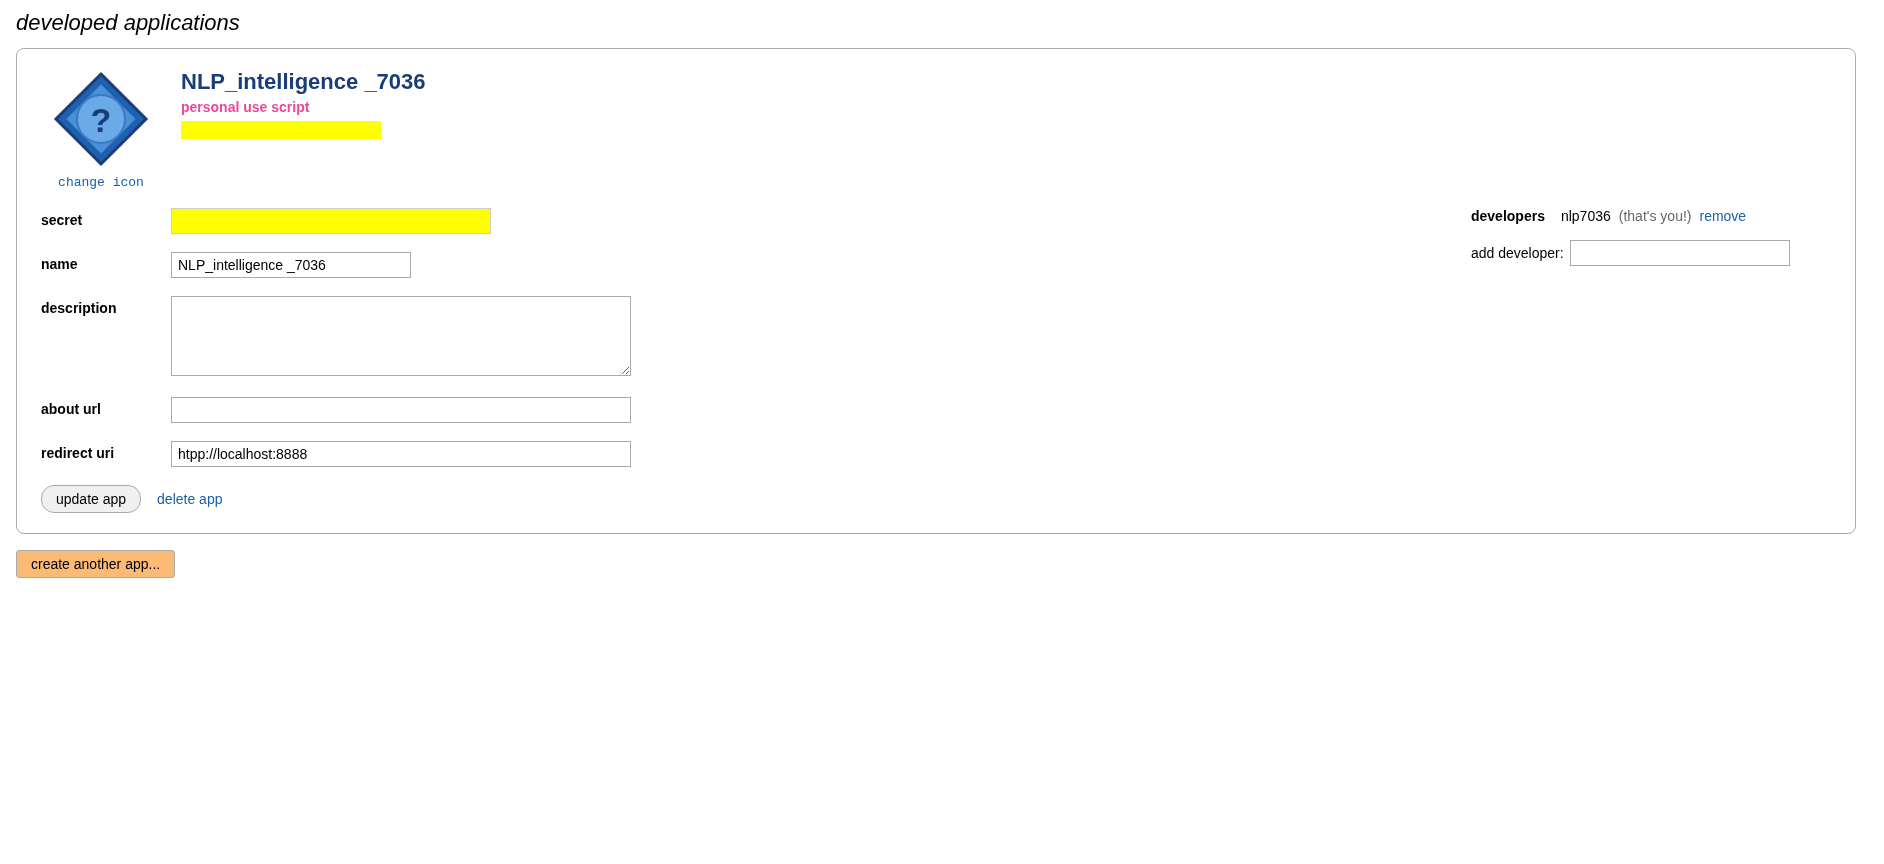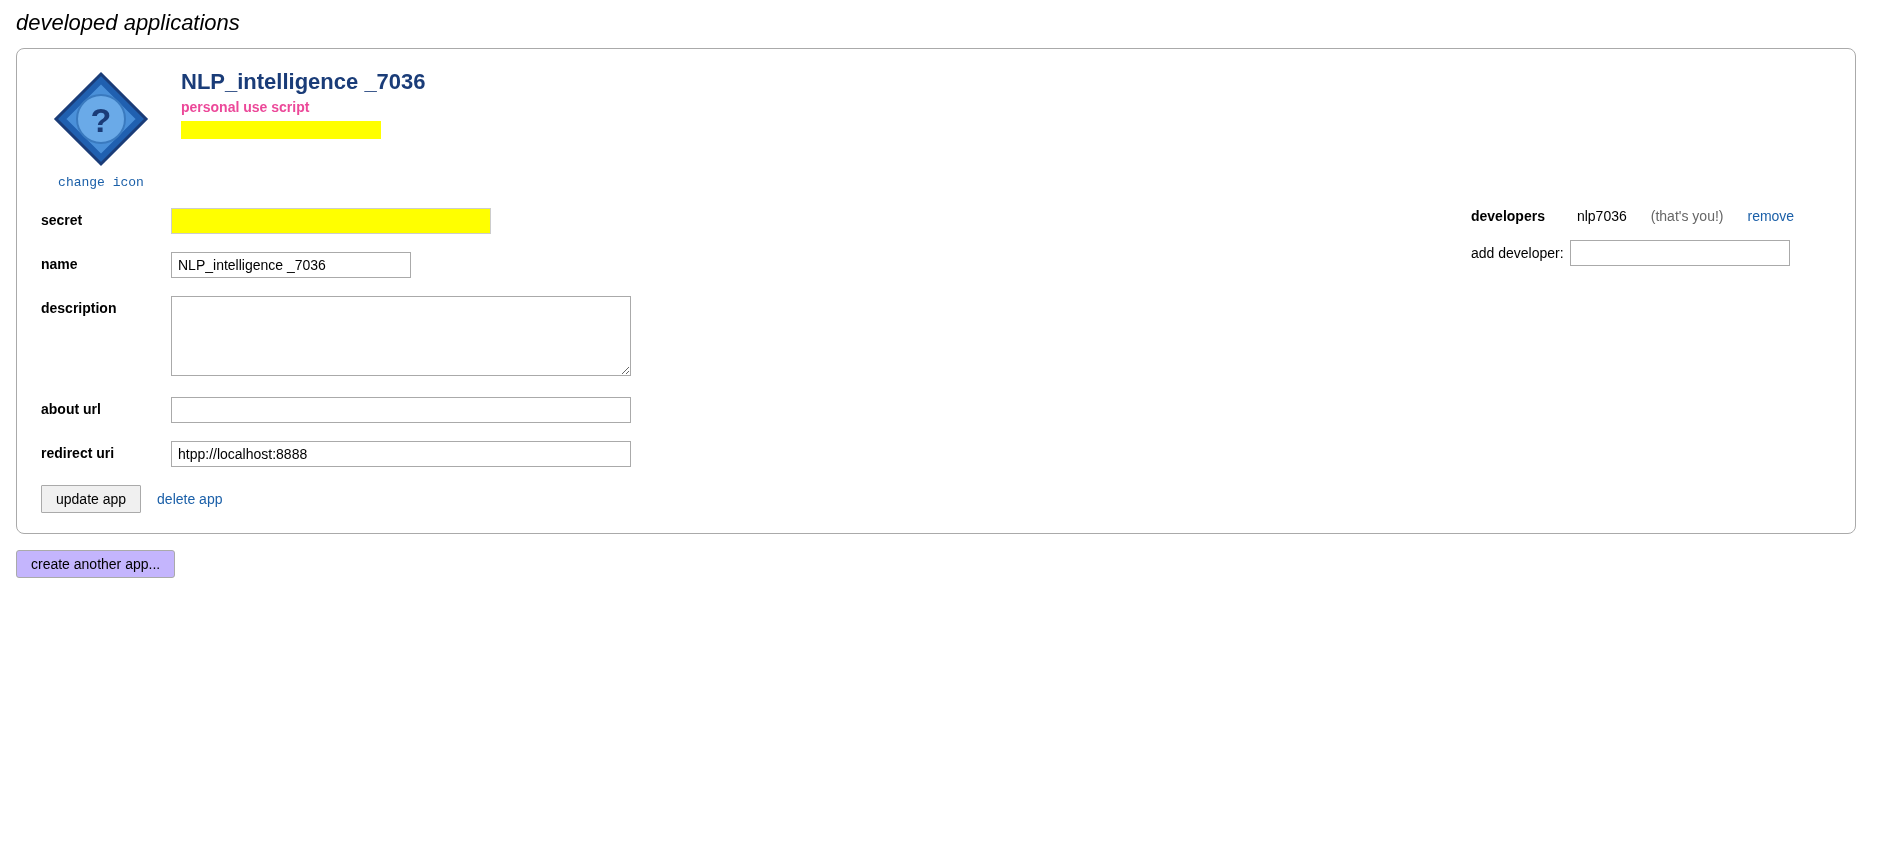--- a/index.html
+++ b/index.html
@@ -140,21 +140,21 @@
     .about-url-input { width: 460px; }
     .redirect-uri-input { width: 460px; }
 
     .developers-section {
       margin-bottom: 18px;
     }
 
     .developers-row {
       display: flex;
       align-items: flex-start;
-      gap: 24px;
+      gap: 8px;
     }
 
     .dev-label {
       font-weight: bold;
       font-size: 14px;
       margin-right: 8px;
     }
 
     .dev-name {
       font-size: 14px;
@@ -197,33 +197,33 @@
       gap: 16px;
       margin-top: 8px;
     }
 
     .update-btn {
       background: #f0f0f0;
       border: 1px solid #aaa;
       padding: 5px 14px;
       font-size: 14px;
       cursor: pointer;
-      border-radius: 1px;
+      border-radius: 13px;
     }
 
     .delete-link {
       color: #1a5fa8;
       text-decoration: none;
       font-size: 14px;
       cursor: pointer;
     }
 
     .create-another-btn {
       margin-top: 16px;
-      background: #c4b5fd;
+      background: #fdba74;
       border: 1px solid #aaa;
       padding: 5px 14px;
       font-size: 14px;
       cursor: pointer;
       border-radius: 3px;
     }
   </style>
 </head>
 <body>
 

